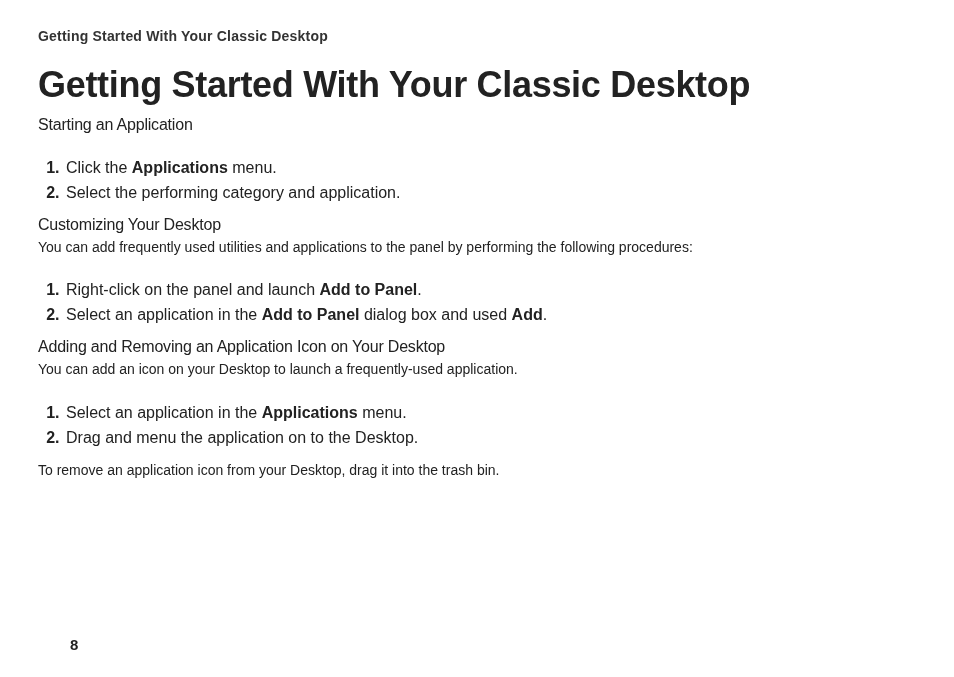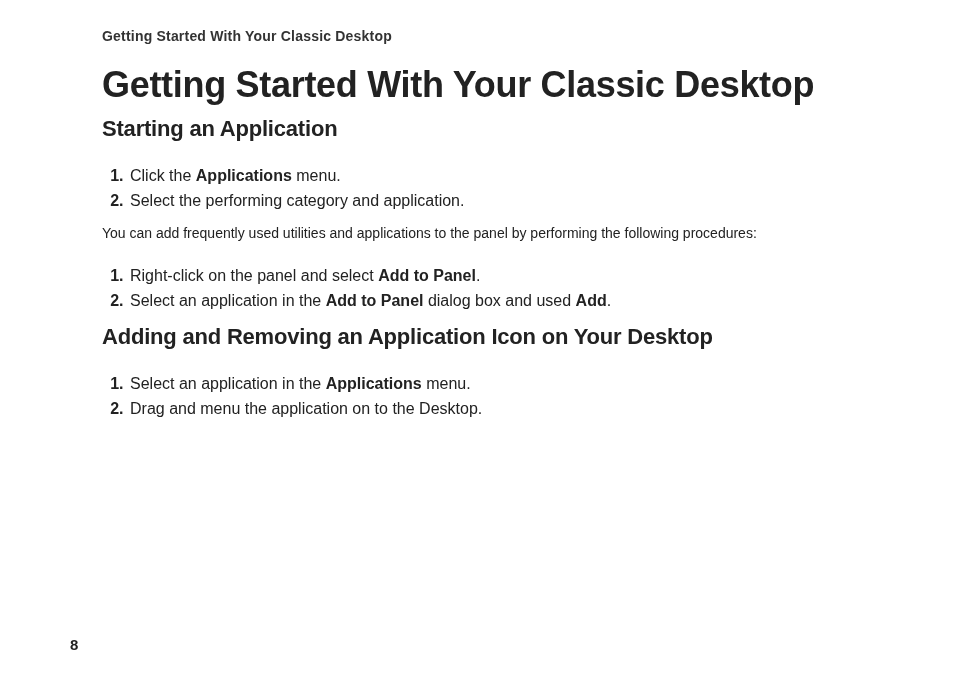--- a/index.html
+++ b/index.html
@@ -7,40 +7,40 @@
     padding: 0;
     background: #ffffff;
     font-family: "Helvetica Neue", Helvetica, Arial, sans-serif;
     color: #222;
     width: 954px;
     height: 677px;
     box-sizing: border-box;
     position: relative;
   }
   .page {
-    padding: 28px 70px 0 102px;
+    padding: 28px 70px 0 38px;
     box-sizing: border-box;
   }
   .running-header {
     font-size: 14px;
     font-weight: 700;
     margin-bottom: 20px;
     letter-spacing: 0.2px;
     color: #333;
   }
   h1.title {
     font-size: 36px;
     font-weight: 700;
     margin: 0 0 4px 0;
     letter-spacing: -0.3px;
     font-stretch: condensed;
   }
   h2.section {
-    font-size: 22px;
-    font-weight: 700;
+    font-size: 16px;
+    font-weight: 400;
     margin: 10px 0 4px 0;
     letter-spacing: -0.2px;
   }
   h3.subsection {
     font-size: 18px;
     font-weight: 700;
     margin: 6px 0 4px 0;
   }
   p.body {
     font-size: 14px;
@@ -85,33 +85,36 @@
   <h1 class="title">Getting Started With Your Classic Desktop</h1>
 
   <h2 class="section">Starting an Application</h2>
   <ol class="steps">
     <li>
       <span>Click the </span><strong>Applications</strong><span> menu.</span>
     </li>
     <li>Select the performing category and application.</li>
   </ol>
 
+  <h2 class="section">Customizing Your Desktop</h2>
   <p class="body">You can add frequently used utilities and applications to the panel by performing the following procedures:</p>
   <ol class="steps">
     <li>
-      <span>Right-click on the panel and select </span><strong>Add to Panel</strong><span>.</span>
+      <span>Right-click on the panel and launch </span><strong>Add to Panel</strong><span>.</span>
     </li>
     <li>
       <span>Select an application in the </span><strong>Add to Panel</strong><span> dialog box and used </span><strong>Add</strong><span>.</span>
     </li>
   </ol>
 
   <h2 class="section">Adding and Removing an Application Icon on Your Desktop</h2>
+  <p class="body">You can add an icon on your Desktop to launch a frequently-used application.</p>
   <ol class="steps">
     <li>
       <span>Select an application in the </span><strong>Applications</strong><span> menu.</span>
     </li>
     <li>Drag and menu the application on to the Desktop.</li>
   </ol>
+  <p class="body">To remove an application icon from your Desktop, drag it into the trash bin.</p>
 
 </div>
 
 <div class="page-number">8</div>
 
 </body></html>

